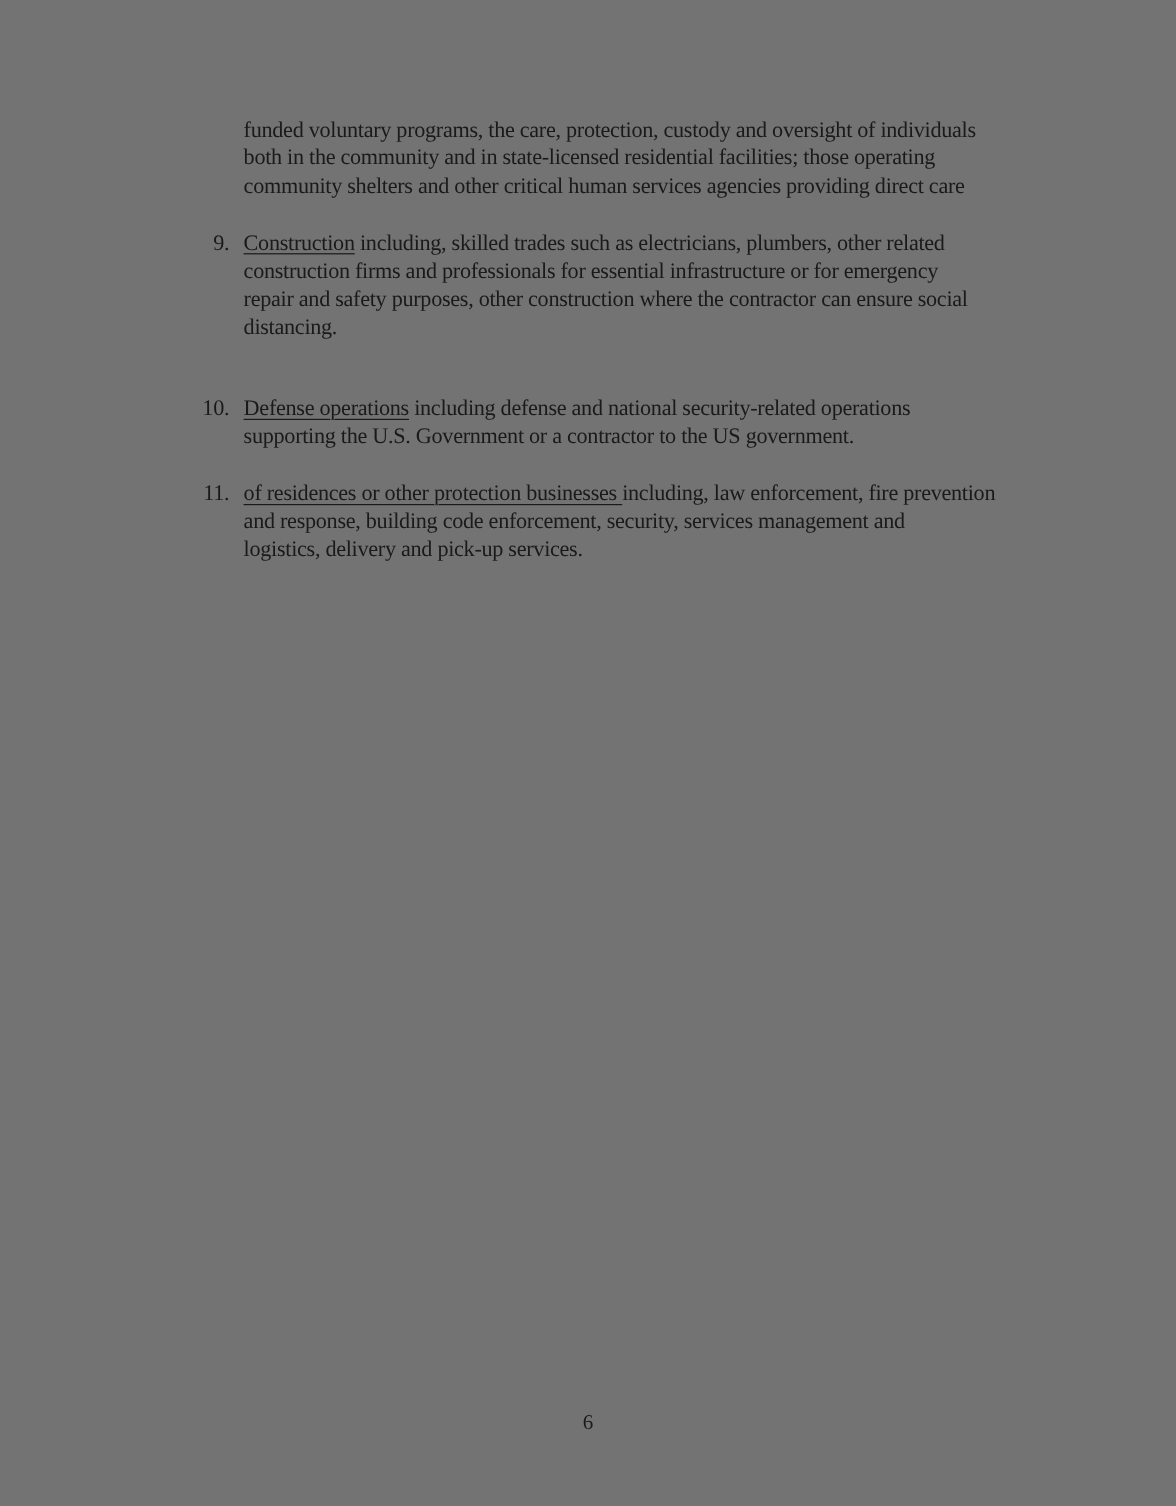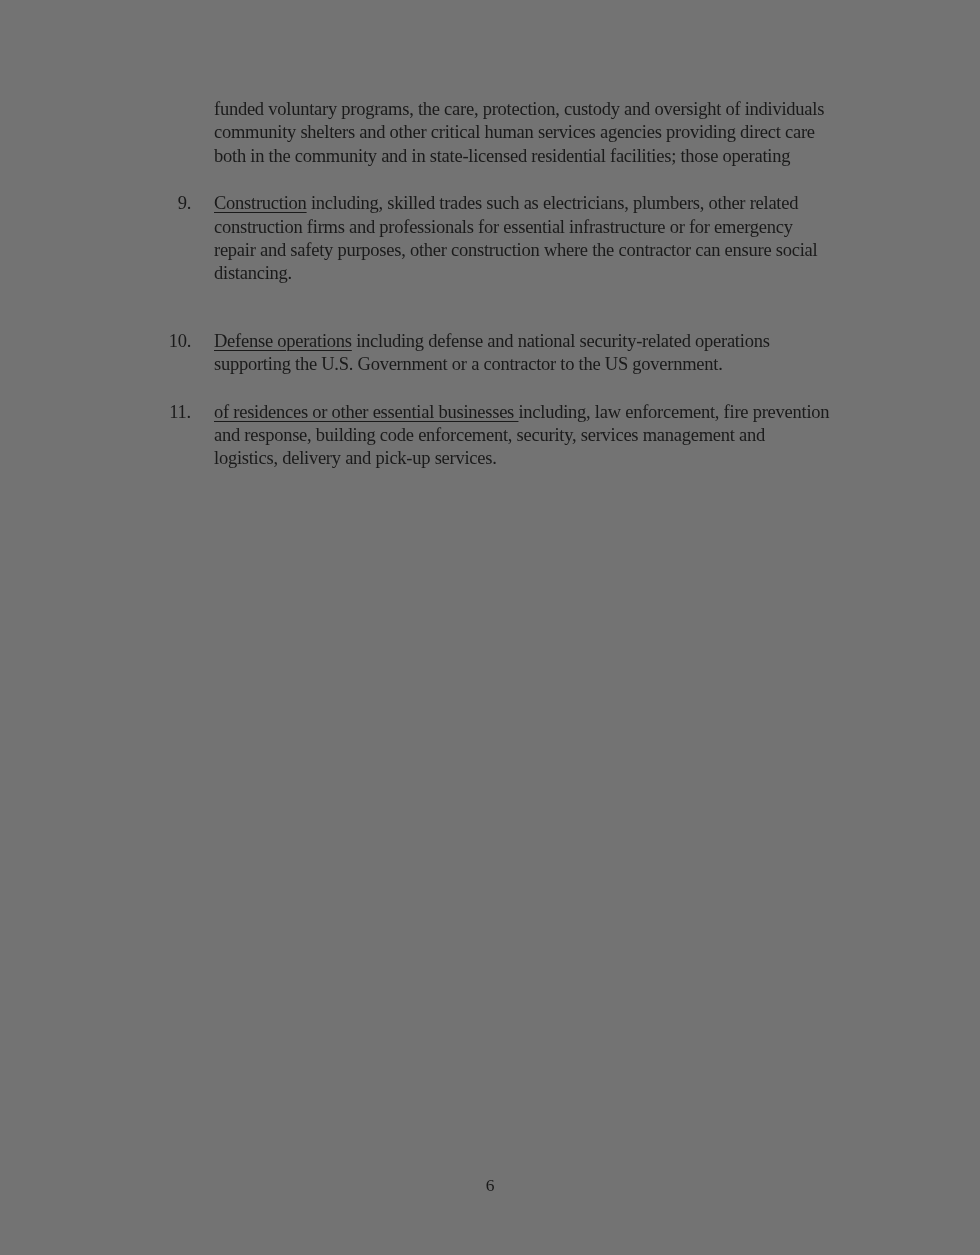--- a/index.html
+++ b/index.html
@@ -42,61 +42,60 @@
     text-align: right;
     white-space: pre;
   }
   .line {
     white-space: pre;
   }
   .underlined {
     text-decoration: underline;
     text-decoration-thickness: 1.4px;
     text-underline-offset: 3px;
-    margin-left: 11px;
   }
   .page-number {
     position: absolute;
     left: 0;
     right: 0;
     top: 1174px;
     text-align: center;
     font-size: 17.5px;
     line-height: 22px;
   }
 </style>
 </head>
 <body>
 
 <div class="page">
   <div class="content">
 
     <div class="para gap-md">
       <div class="line"><span class="underlined"></span><span>funded voluntary programs, the care, protection, custody and oversight of individuals</span></div>
+      <div class="line"><span class="underlined"></span><span>both in the community and in state-licensed residential facilities; those operating</span></div>
       <div class="line"><span class="underlined"></span><span>community shelters and other critical human services agencies providing direct care</span></div>
-      <div class="line"><span class="underlined"></span><span>both in the community and in state-licensed residential facilities; those operating</span></div>
     </div>
 
     <div class="list-item gap-lg">
       <span class="item-number">9.</span>
       <div class="line"><span class="underlined">Construction</span><span> including, skilled trades such as electricians, plumbers, other related</span></div>
       <div class="line"><span class="underlined"></span><span>construction firms and professionals for essential infrastructure or for emergency</span></div>
       <div class="line"><span class="underlined"></span><span>repair and safety purposes, other construction where the contractor can ensure social</span></div>
       <div class="line"><span class="underlined"></span><span>distancing.</span></div>
     </div>
 
     <div class="list-item gap-md">
       <span class="item-number">10.</span>
       <div class="line"><span class="underlined">Defense operations</span><span> including defense and national security-related operations</span></div>
       <div class="line"><span class="underlined"></span><span>supporting the U.S. Government or a contractor to the US government.</span></div>
     </div>
 
     <div class="list-item">
       <span class="item-number">11.</span>
-      <div class="line"><span class="underlined">of residences or other essential businesses </span><span>including, law enforcement, fire prevention</span></div>
+      <div class="line"><span class="underlined">of residences or other protection businesses </span><span>including, law enforcement, fire prevention</span></div>
       <div class="line"><span class="underlined"></span><span>and response, building code enforcement, security, services management and</span></div>
       <div class="line"><span class="underlined"></span><span>logistics, delivery and pick-up services.</span></div>
     </div>
 
   </div>
 
   <div class="page-number">6</div>
 </div>
 
 </body></html>

